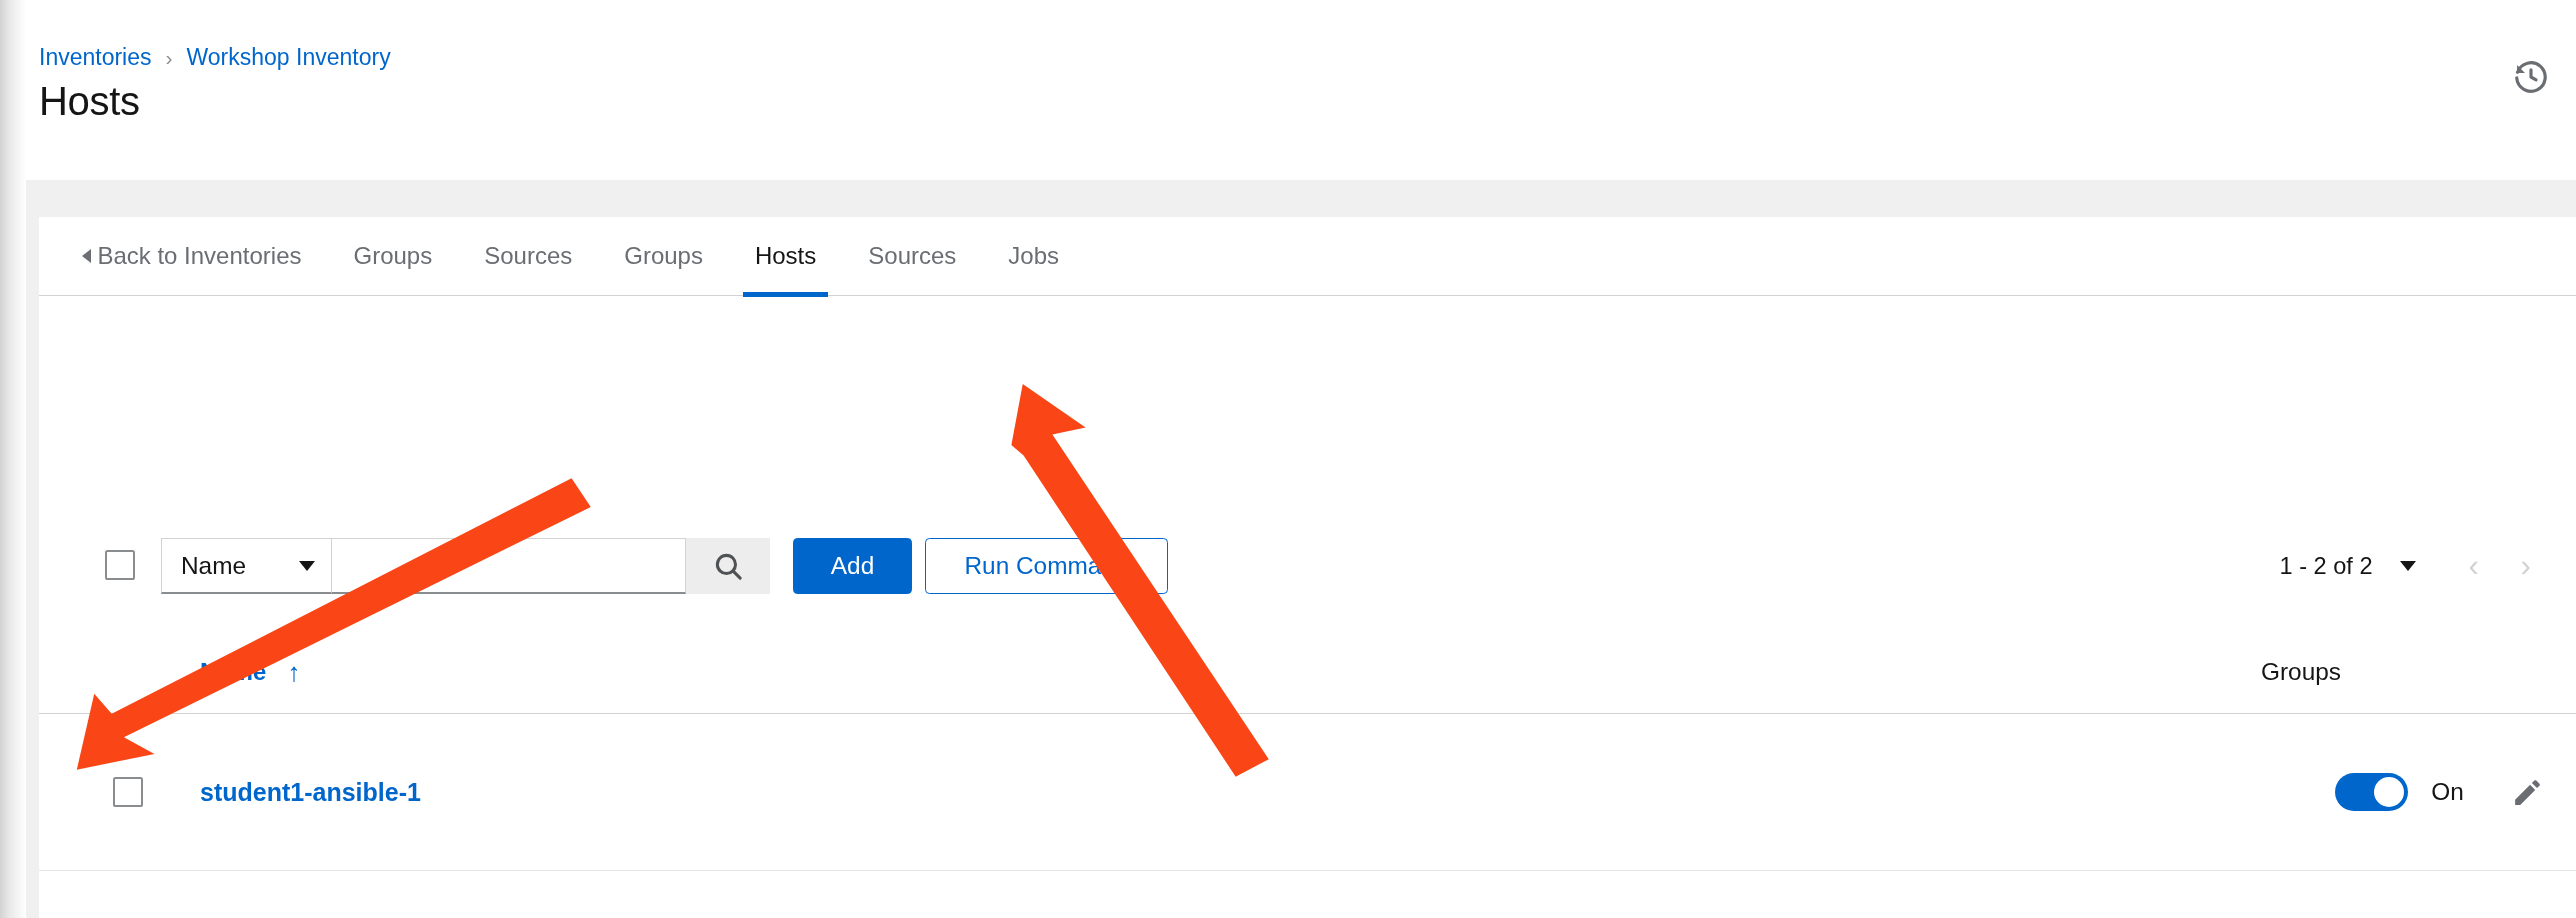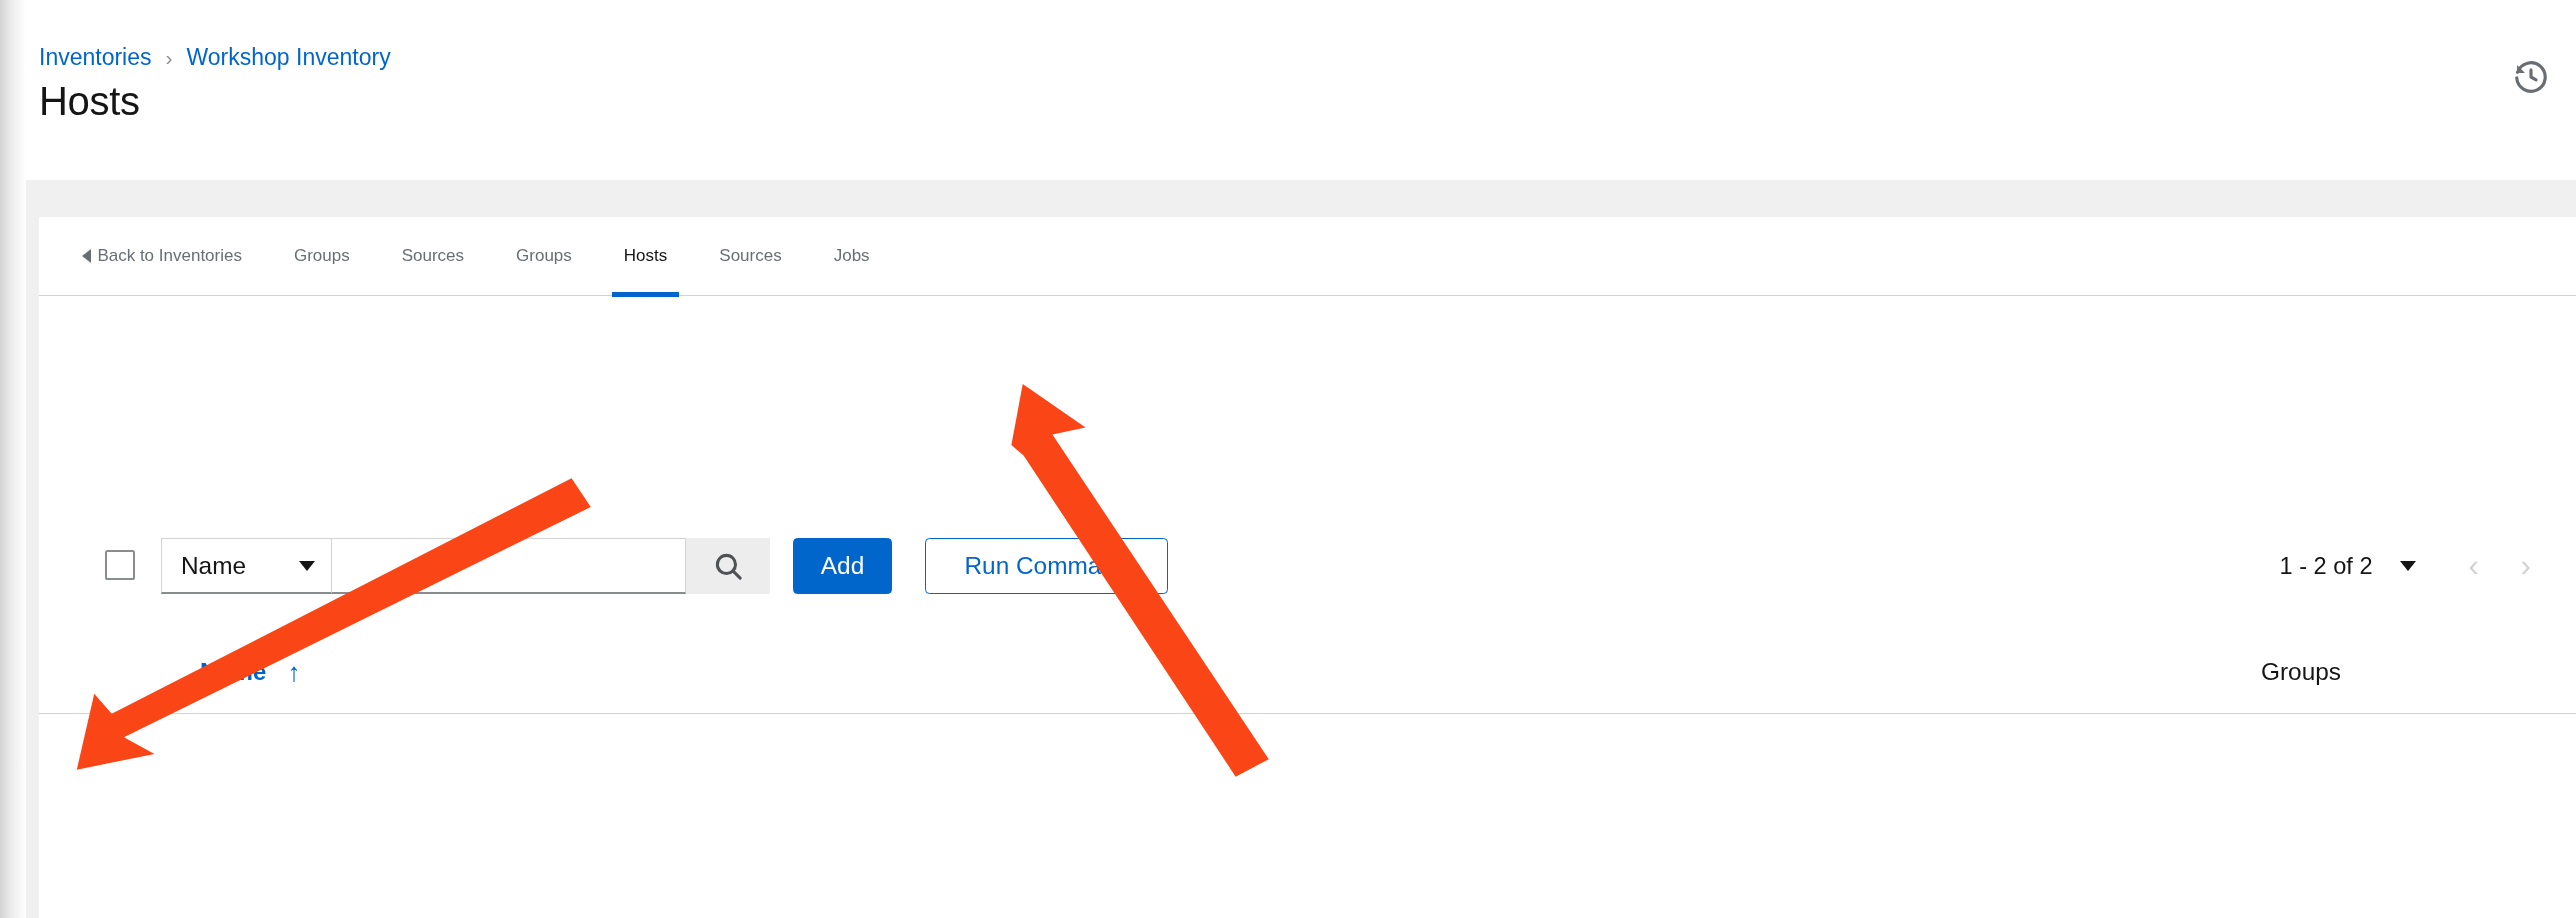--- a/index.html
+++ b/index.html
@@ -104,21 +104,21 @@
     border-bottom: 1.7px solid #d2d2d2;
     display: flex;
     align-items: stretch;
     padding-left: 39px;
   }
   .tab {
     position: relative;
     display: flex;
     align-items: center;
     padding: 0 26px;
-    font-size: 17px;
+    font-size: 24px;
     color: #6a6e73;
     cursor: pointer;
     white-space: nowrap;
   }
   .tab.back {
     padding-left: 3.5px;
     gap: 5.2px;
   }
   .tab.active {
     color: #151515;
@@ -220,21 +220,21 @@
   .btn-primary {
     background: #0066cc;
     color: #fff;
     border: 0.9px solid #0066cc;
   }
   .btn-secondary {
     background: #fff;
     color: #0066cc;
     border: 1.7px solid #0066cc;
   }
-  #btn-add      { left: 754px;  width: 99px; }
+  #btn-add      { left: 754px;  width: 119px; }
   #btn-run      { left: 886px; width: 243px; }
   #btn-delete   { left: 1154px; width: 183px; }
 
   .tb-pagination {
     position: absolute;
     right: 24.4px; top: 323px;
     display: flex;
     align-items: center;
     gap: 0px;
     height: 52px;
@@ -441,20 +441,33 @@
   </div>
 
   <div class="thead">
     <div class="th-name">
       <span>Name</span>
       <span class="sort-up">↑</span>
     </div>
     <div class="th-actions">Groups</div>
   </div>
 
+  <div class="trow" id="row-0">
+    <span class="row-chk chk"></span>
+    <a class="row-name">student1-ansible-1</a>
+    <div class="row-actions">
+      <span class="switch"></span>
+      <span class="switch-label">On</span>
+      <span class="edit-btn">
+        <svg width="33" height="33" viewBox="0 0 24 24" fill="#6a6e73">
+          <path d="M3 17.3V21h3.7L17.6 10.1l-3.7-3.7L3 17.3zM20.7 7c.4-.4.4-1 0-1.4l-2.3-2.3c-.4-.4-1-.4-1.4 0l-1.8 1.8 3.7 3.7L20.7 7z"></path>
+        </svg>
+      </span>
+    </div>
+  </div>
 
   <div class="trow" id="row-1">
     
     
     
   </div>
 
 </div>
 
 <svg class="annot" viewBox="0 0 2952 1052">

